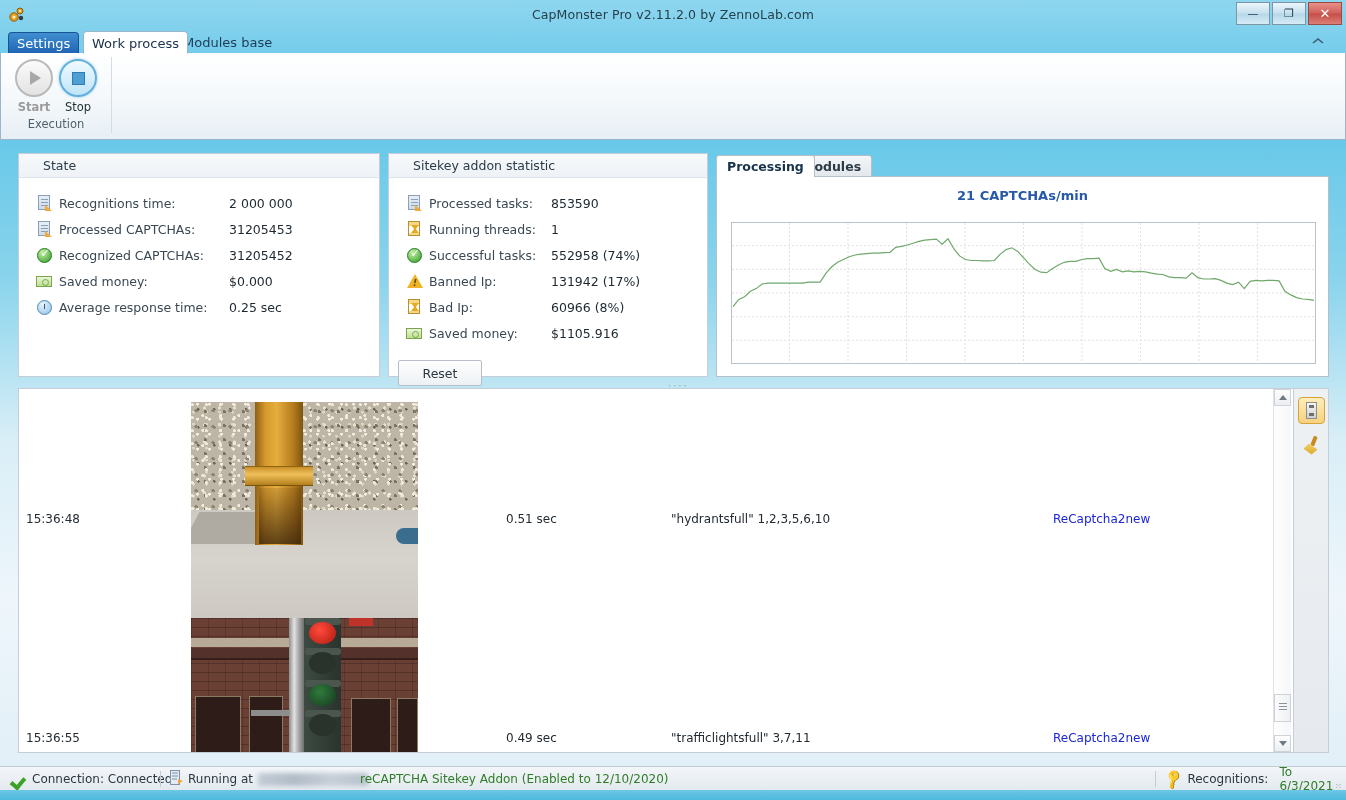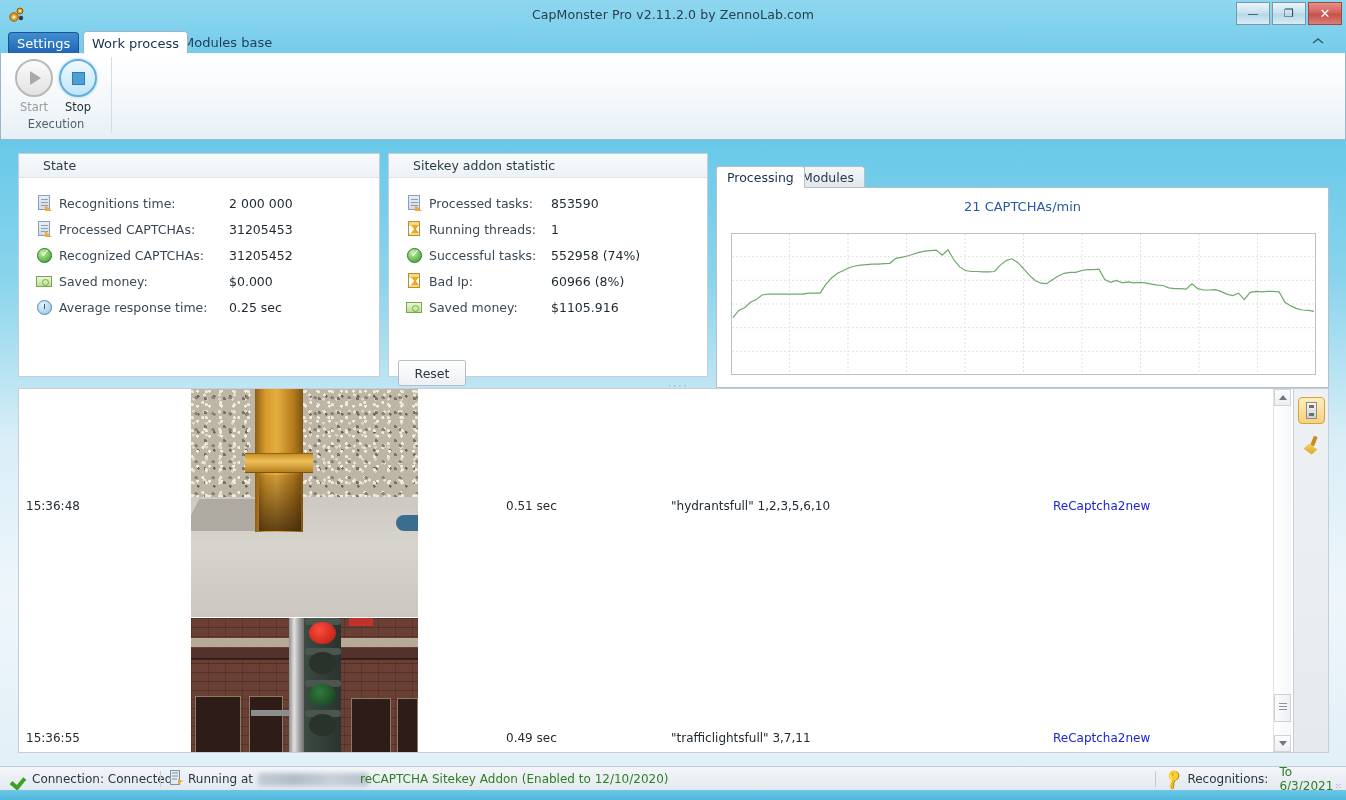--- a/index.html
+++ b/index.html
@@ -92,21 +92,21 @@
     border:2px solid #62aede;
     box-shadow:0 0 3px #8fc9ea;
   }
   .tri-play {
     width:0;height:0;border-left:11px solid #a8a8a8;
     border-top:7px solid transparent;border-bottom:7px solid transparent;
     margin-left:3px;
   }
   .sq-stop { width:13px;height:13px;background:#4e9fd4;border:1px solid #2f7cb4; }
   .ribbon-btn .lbl { margin-top:3px; font-size:11.5px; }
-  .lbl.dim { color:#9b9b9b; }
+  .lbl.dim { color:#9b9b9b;font-weight:bold; }
   .lbl.on { color:#1f2c33; }
 
   
   .panel {
     position:absolute;
     background:#fff; border:1px solid #c5ced6;
   }
   .panel-head {
     height:24px; background:linear-gradient(to bottom,#f7f9fb,#eef2f6);
     border-bottom:1px solid #dde4ea; padding-left:24px; line-height:24px;
@@ -147,28 +147,28 @@
     border:1px solid #b98f2e; clip-path:polygon(0 0,100% 0,100% 100%,0 100%);}
   .ic-hourglass:after{content:"";position:absolute;left:2px;top:3px;
     border-left:4px solid transparent;border-right:4px solid transparent;border-top:5px solid #e8a81f;}
   .ic-hourglass:before{content:"";position:absolute;left:2px;bottom:2px;
     border-left:4px solid transparent;border-right:4px solid transparent;border-bottom:5px solid #e8a81f;}
   .ic-warn { width:0;height:0;position:absolute;left:2px;top:1px;
     border-left:8px solid transparent;border-right:8px solid transparent;border-bottom:14px solid #f0b323;}
   .ic-warn:after{content:"!";position:absolute;left:-2px;top:4px;color:#5a4205;font-size:9px;font-weight:bold;}
 
   .reset-btn {
-    position:absolute; left:9px; bottom:-10px; width:68px; height:26px;
+    position:absolute; left:9px; bottom:-10px; width:84px; height:26px;
     background:linear-gradient(to bottom,#fdfdfd,#eef1f4);
     border:1px solid #b6bfc8; border-radius:2px;
     font-size:12.5px; color:#2b3740; text-align:center; line-height:25px;
   }
 
   
-  .chartpanel { position:absolute; left:716px; top:166px; width:613px; height:222px; }
+  .chartpanel { position:absolute; left:716px; top:155px; width:613px; height:222px;font-weight:bold; }
   .chart-tabs { position:absolute; left:0; top:0; height:22px; }
   .ctab {
     position:absolute; top:0; height:22px; padding:0 10px; line-height:22px;
     font-size:12.5px; border:1px solid #b3bfc9; border-bottom:none;
     border-top-left-radius:3px; border-top-right-radius:3px;
   }
   .ctab.active { left:0; background:#fff; color:#16314a; z-index:3; }
   .ctab.idle { left:75px; background:linear-gradient(to bottom,#f4f6f8,#e2e7ec); color:#2a3a46; }
   .chart-body {
     position:absolute; left:0; top:21px; width:613px; height:201px;
@@ -477,20 +477,27 @@
           </span>
         <span class="stat-lbl" style="width:122px">Running threads:</span>
         <span class="stat-val">1</span>
       </div>
       <div class="stat-row">
         <span class="stat-ico">
             <i class="ic-circle-green"></i>
           </span>
         <span class="stat-lbl" style="width:122px">Successful tasks:</span>
         <span class="stat-val">552958 (74%)</span>
+      </div>
+      <div class="stat-row">
+        <span class="stat-ico">
+            <i class="ic-warn"></i>
+          </span>
+        <span class="stat-lbl" style="width:122px">Banned Ip:</span>
+        <span class="stat-val">131942 (17%)</span>
       </div>
       <div class="stat-row">
         <span class="stat-ico">
             <i class="ic-hourglass"></i>
           </span>
         <span class="stat-lbl" style="width:122px">Bad Ip:</span>
         <span class="stat-val">60966 (8%)</span>
       </div>
       <div class="stat-row">
         <span class="stat-ico">
@@ -534,21 +541,21 @@
       </div>
     </div>
   </div>
 
   <div class="splitter">
     <div class="splitter-dots">····</div>
   </div>
 
   <div class="results">
 
-    <div class="res-row" style="top:0px; height:229px;padding-left:45px;">
+    <div class="res-row" style="top:13px; height:229px;padding-left:45px;">
       <div class="res-time" style="left:7px; top:110px;">15:36:48</div>
       <div class="res-thumb" style="top:0px; height:228px;">
         <div class="th-hydrant">
           <div class="gravel"></div>
           <div class="ground"></div>
           <div class="shadow"></div>
           <div class="post"></div>
           <div class="collar"></div>
           <div class="rust"></div>
           <div class="bluebit"></div>

